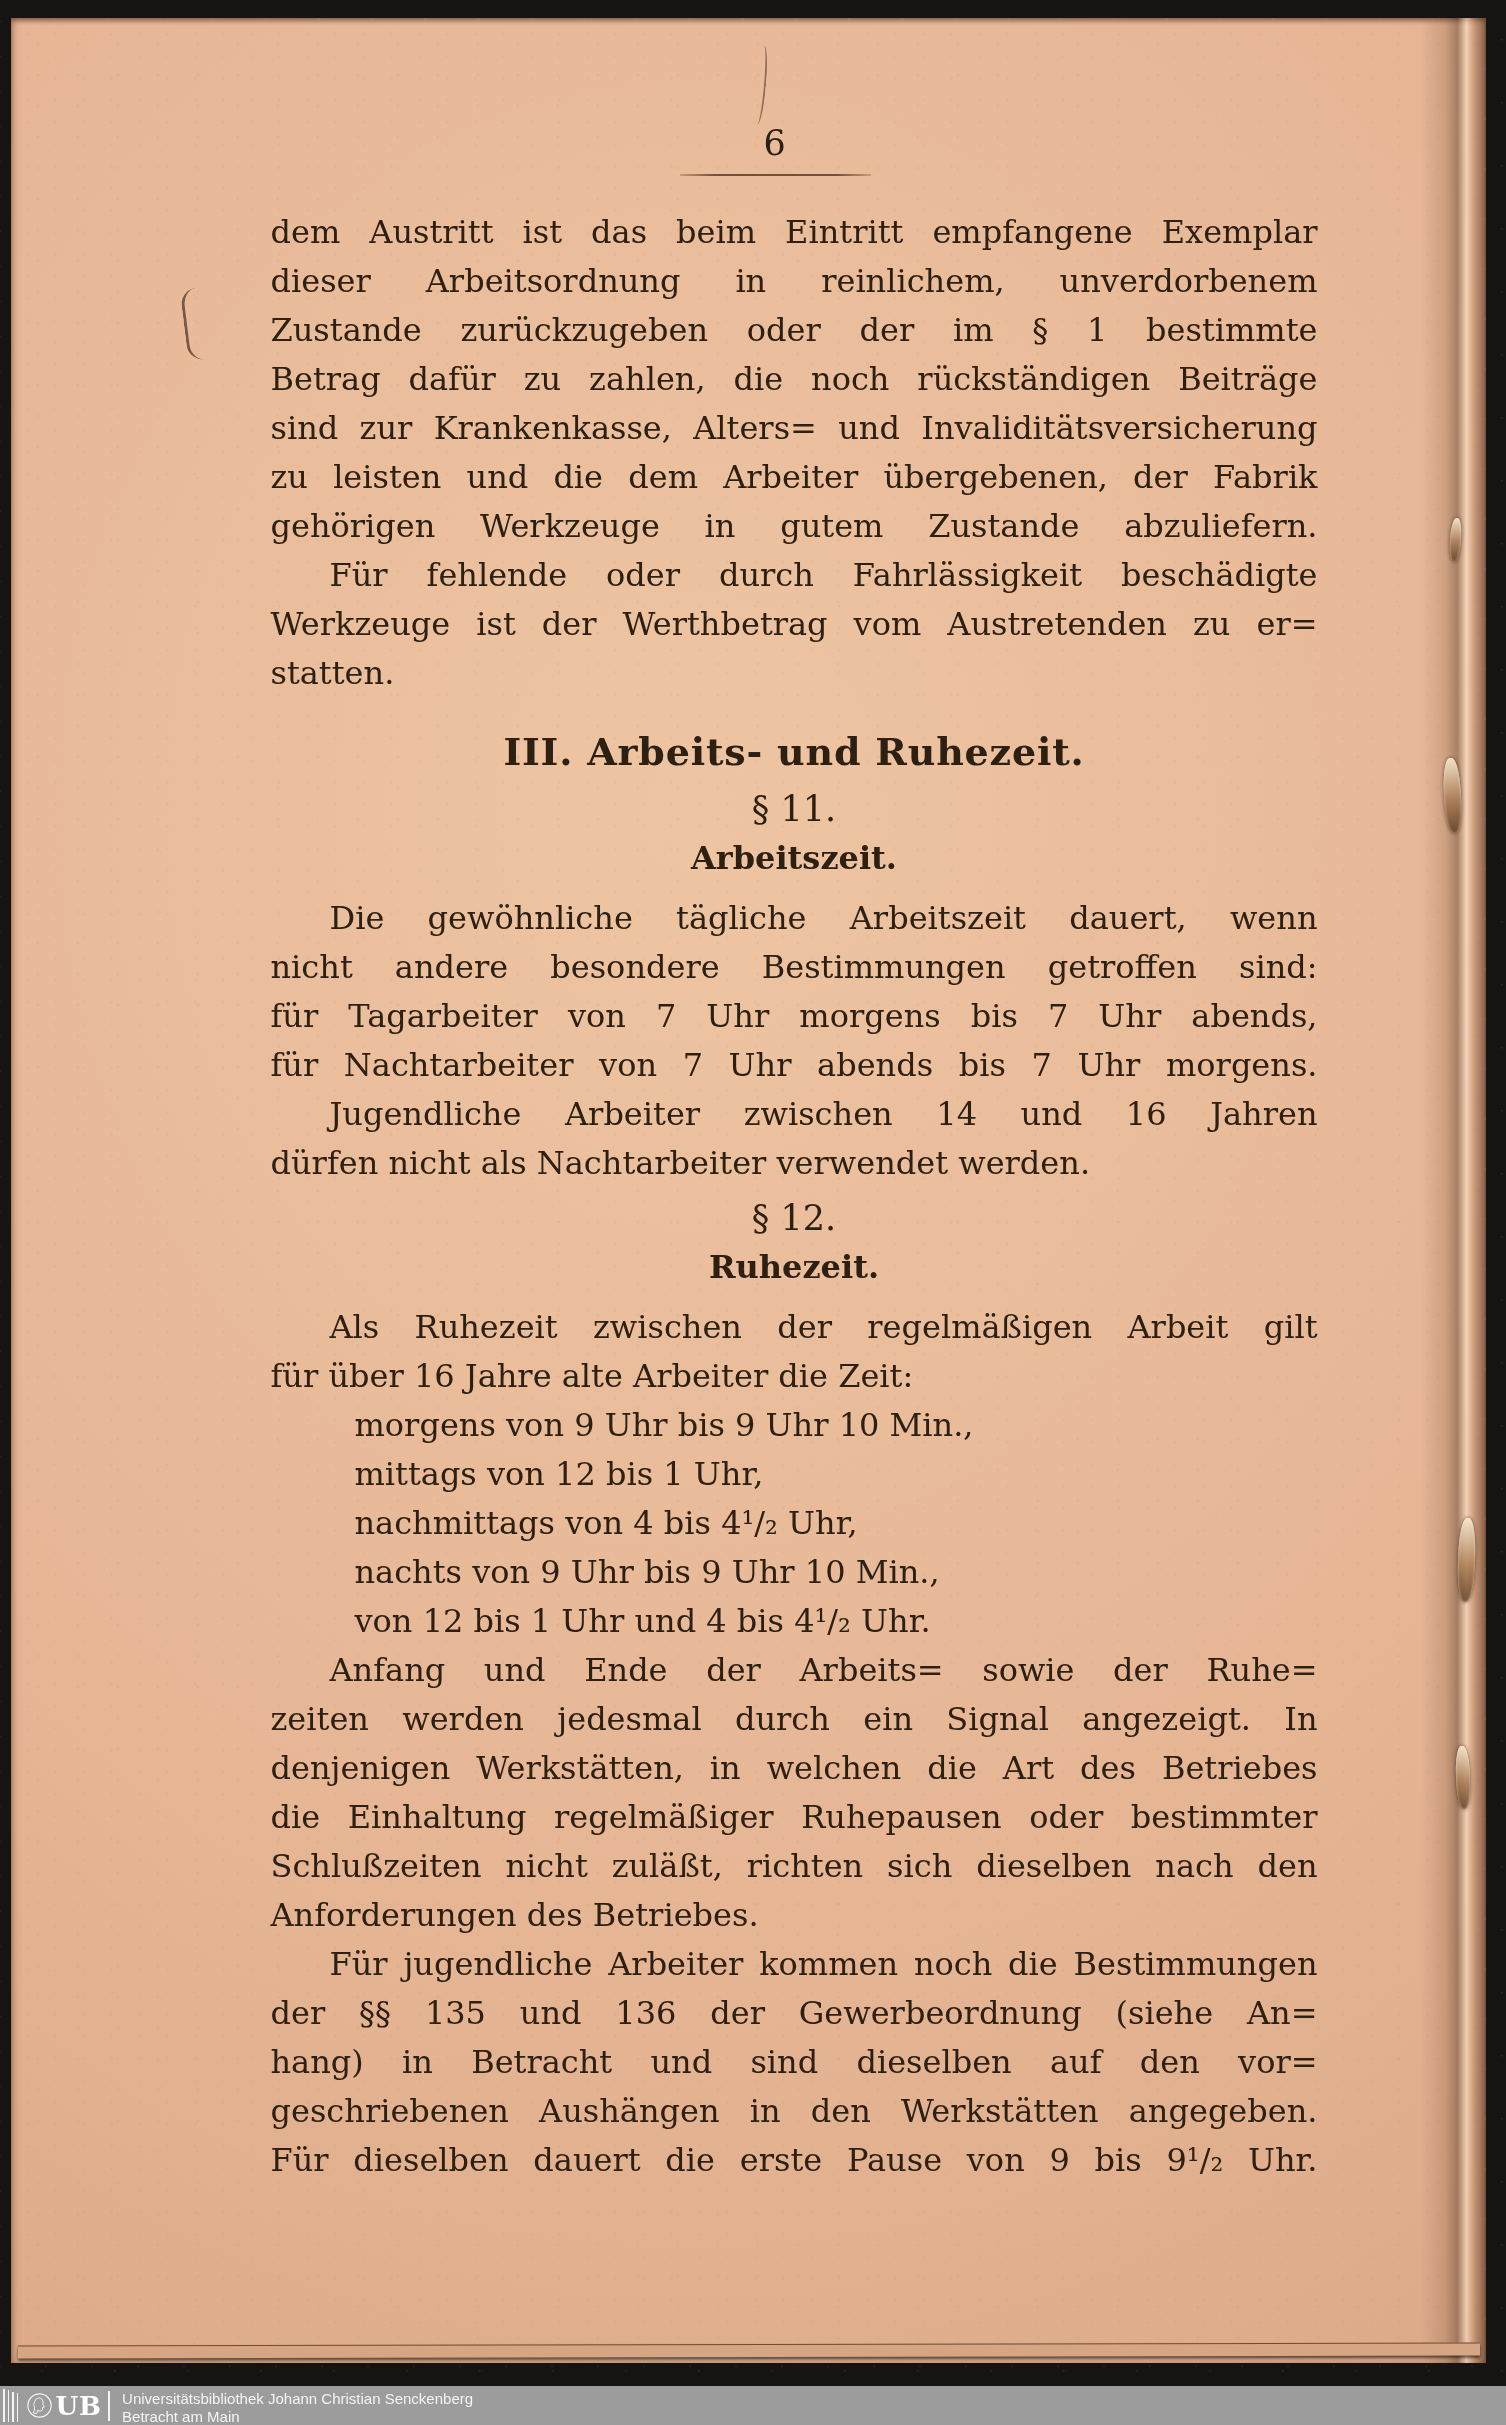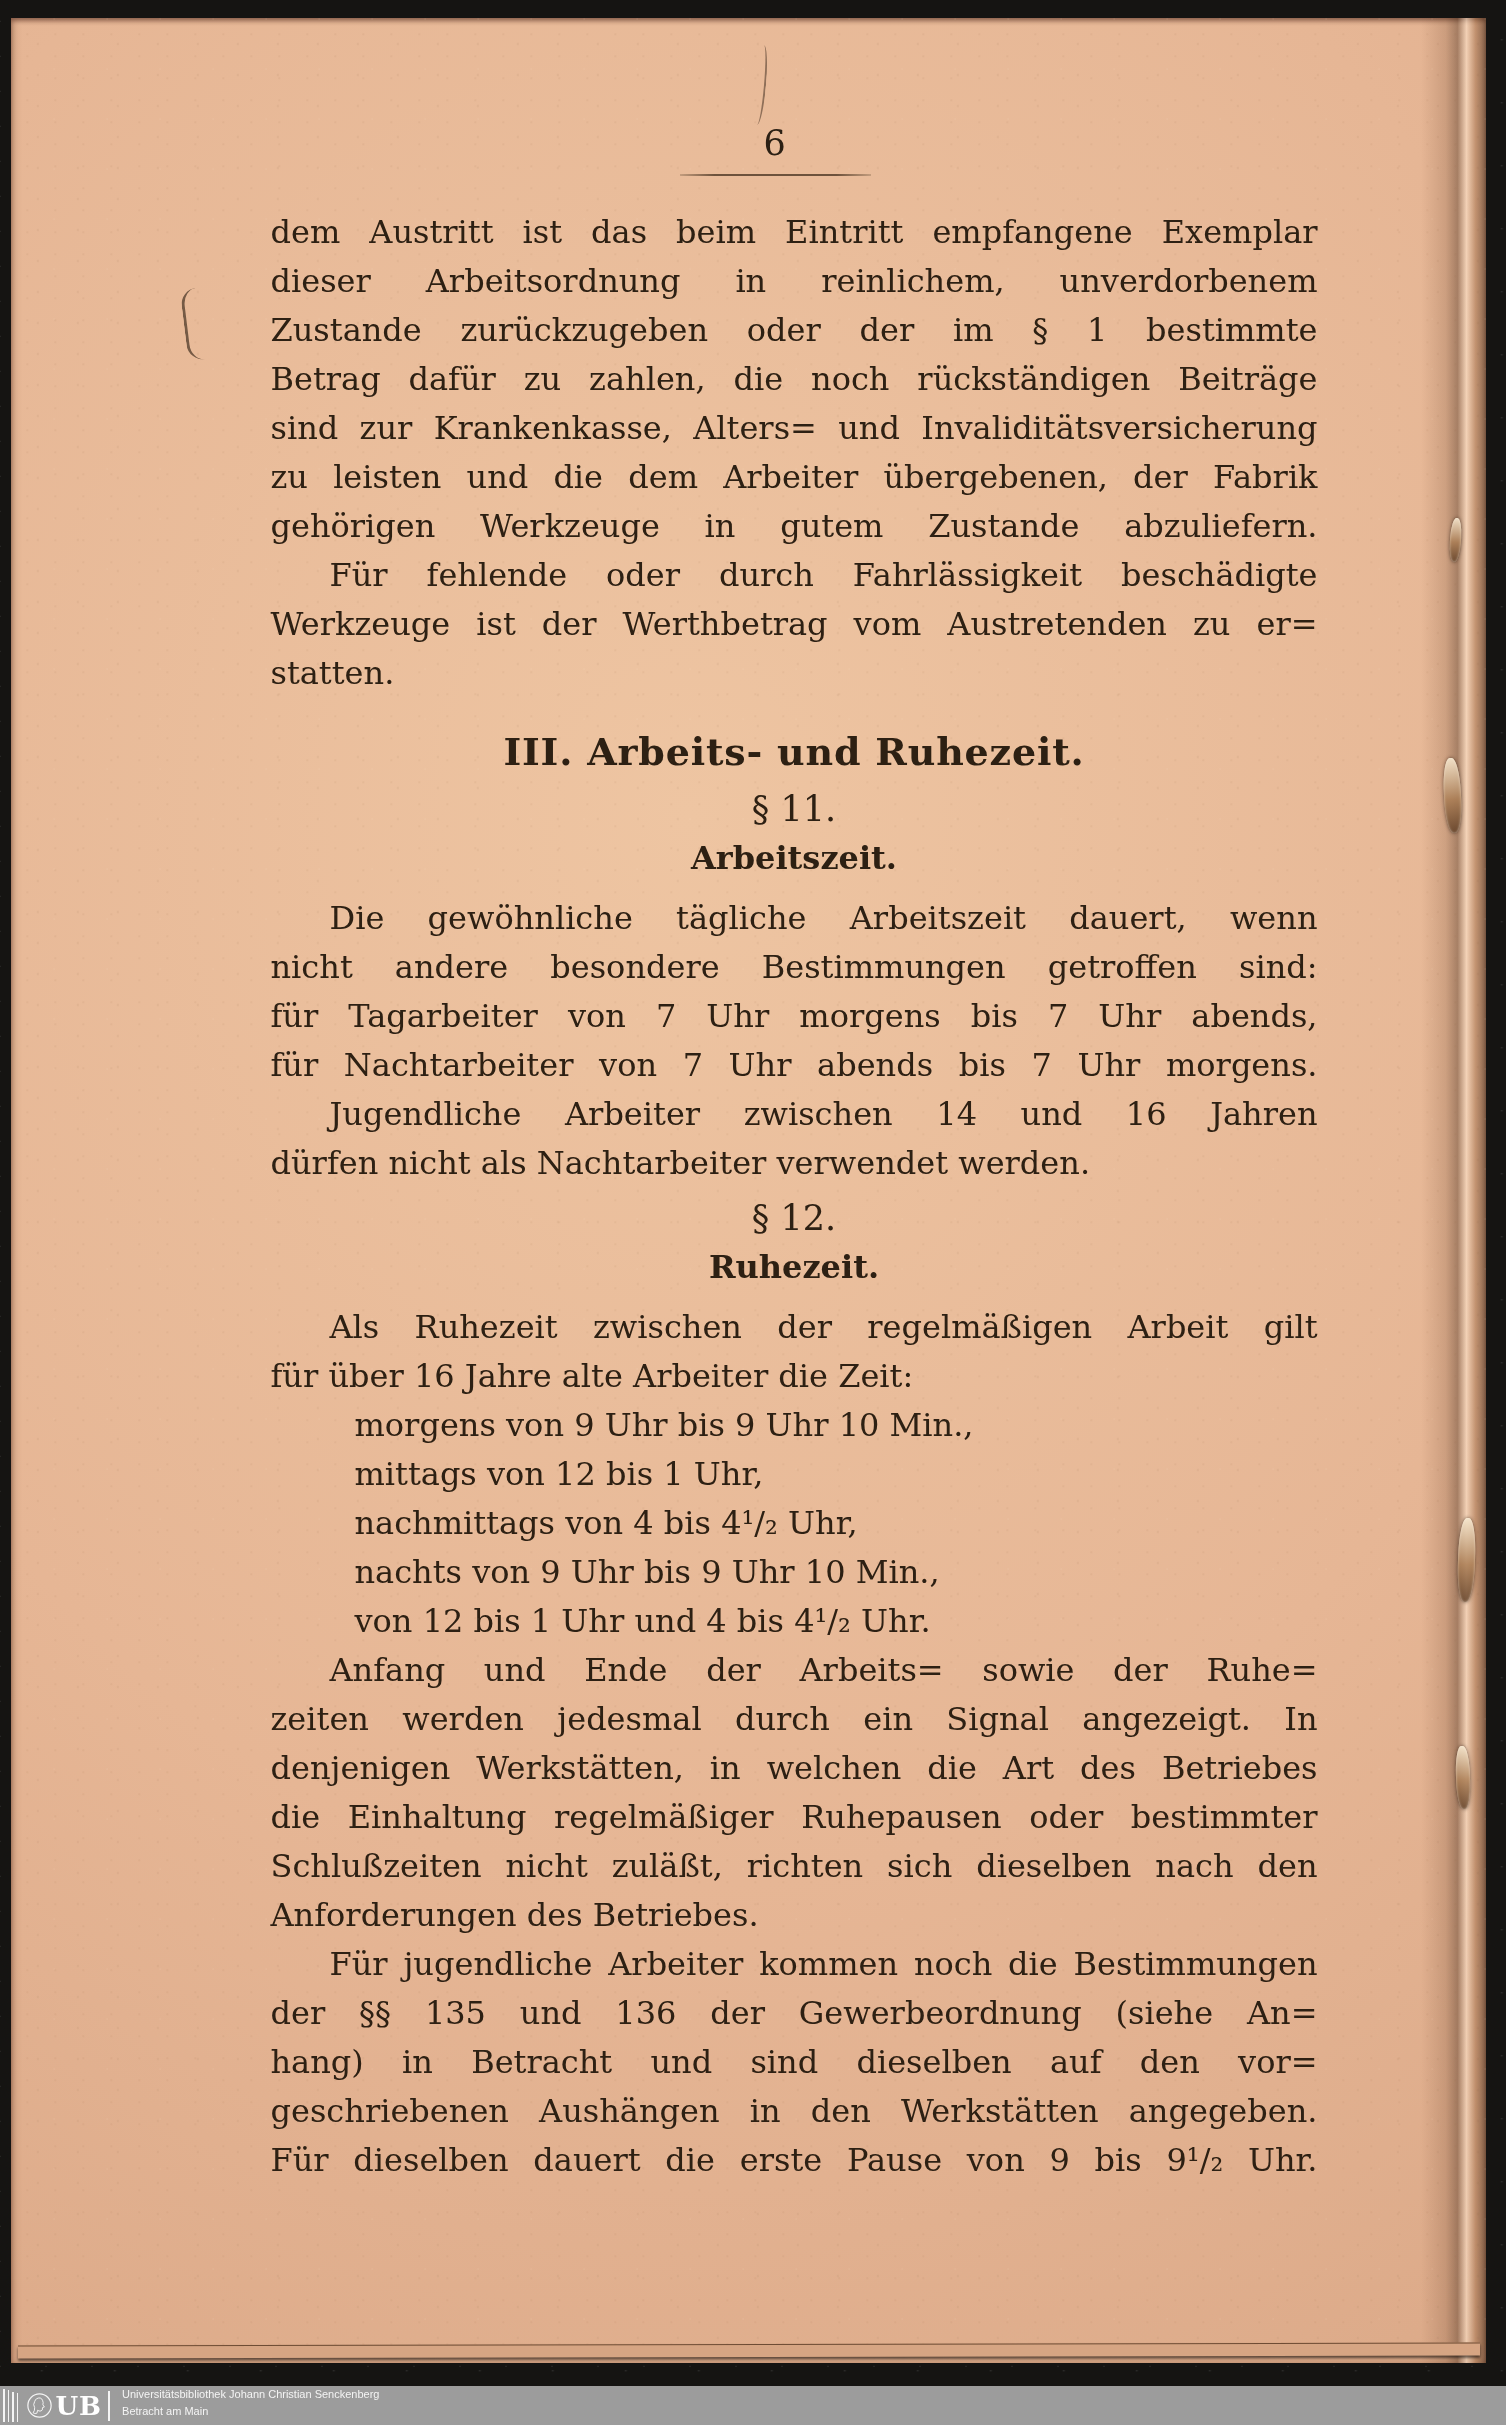--- a/index.html
+++ b/index.html
@@ -85,34 +85,34 @@
     box-shadow:0 0 3.8px rgba(40,25,15,.65), inset 0 0 2.3px rgba(255,245,230,.6);
   }
   .stitch-1{left:1450px;top:518px;width:11.3px;height:44px;transform:rotate(4deg);}
   .stitch-2{left:1444px;top:758px;width:16.6px;height:75px;transform:rotate(-3deg);}
   .stitch-3{left:1458px;top:1518px;width:16.6px;height:84px;transform:rotate(2deg);}
   .stitch-4{left:1456px;top:1746px;width:13.6px;height:63px;transform:rotate(-2deg);}
 
   
   .watermark-bar{
     position:absolute;left:0;right:0;top:2386px;height:39px;background:#9c9c9c;
-    display:flex;align-items:flex-start;
+    display:flex;align-items:flex-end;
     font-family:"Liberation Sans", sans-serif;
   }
   .ub-logo{display:flex;align-items:center;height:100%;padding-left:3px;}
   .spines{display:flex;align-items:flex-end;height:33px;margin-right:4.5px;}
   .spines i{display:block;width:1.5px;background:#f4f4f4;margin-right:3px;}
   .spines i:nth-child(1){height:33px;}
   .spines i:nth-child(2){height:32px;}
   .spines i:nth-child(3){height:30px;}
   .spines i:nth-child(4){height:29px;}
   .goethe{width:27px;height:27px;margin-right:3px;flex:none;}
   .ub-text{color:#fff;font-family:"DejaVu Serif", serif;font-weight:700;font-size:26px;line-height:1;letter-spacing:0.8px;}
   .logo-divider{width:2.3px;height:30px;background:#f4f4f4;margin:0 12px 0 6px;}
-  .wm-text{color:#f4f4f4;font-size:11px;line-height:17.3px;}
+  .wm-text{color:#f4f4f4;font-size:15px;line-height:17.3px;}
 </style>
 </head>
 <body>
 
 <div class="book-page">
   <div class="page-fold"></div>
 
   <div class="page-number-wrap">
     <div class="page-number">6</div>
     <div class="page-number-rule"></div>

